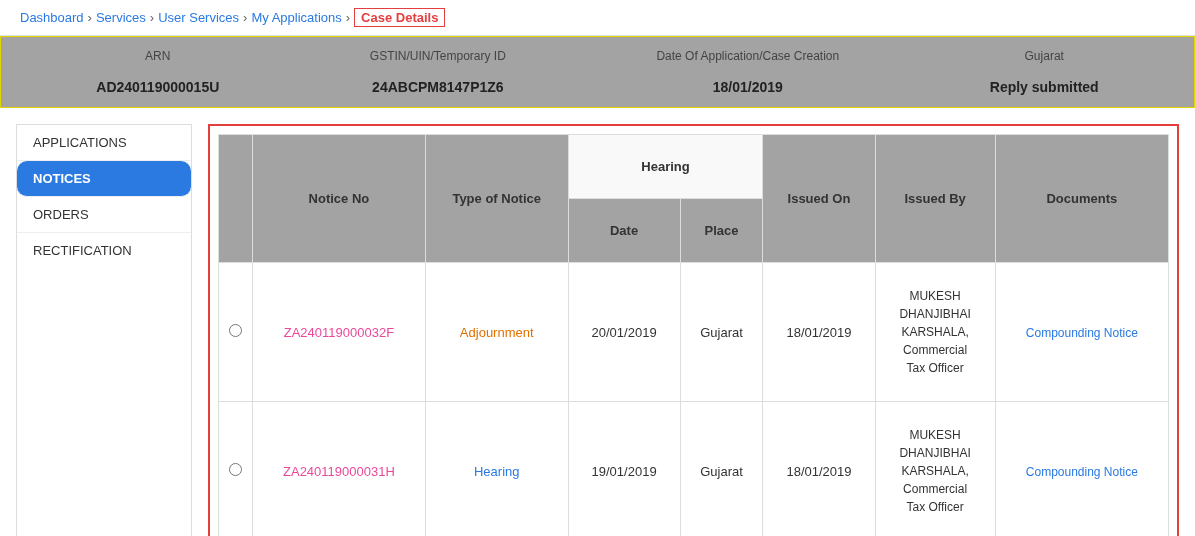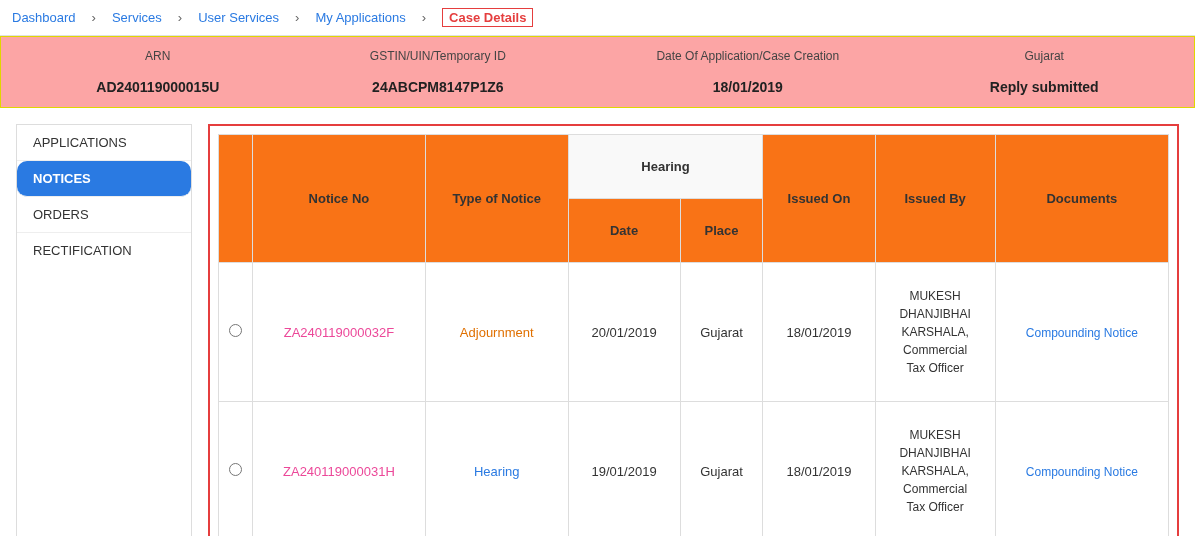--- a/index.html
+++ b/index.html
@@ -1,45 +1,45 @@
 <!DOCTYPE html>
 <html><head>
   <meta charset="utf-8">
   <style>
     * { box-sizing: border-box; margin: 0; padding: 0; }
     body { font-family: Arial, sans-serif; font-size: 13px; background: #fff; color: #333; width: 1195px; min-height: 536px; overflow-x: hidden; }
 
     
-    .breadcrumb { display: flex; align-items: center; padding: 8px 12px; background: #fff; font-size: 13px; gap: 16px; border-bottom: 1px solid #e0e0e0; }
+    .breadcrumb { display: flex; align-items: center; padding: 8px 20px; background: #fff; font-size: 13px; gap: 4px; border-bottom: 1px solid #e0e0e0; }
     .breadcrumb a { color: #2a7ae2; text-decoration: none; }
     .breadcrumb .sep { color: #666; }
     .breadcrumb .active { color: #e53e3e; border: 1.5px solid #e53e3e; padding: 1px 6px; font-weight: bold; }
 
     
-    .header-banner { background: #fca5a5; border: 1px solid #e0d600; padding: 12px 20px; display: flex; justify-content: space-around; align-items: center; }
+    .header-banner { background: #a3a3a3; border: 1px solid #e0d600; padding: 12px 20px; display: flex; justify-content: space-around; align-items: center; }
     .header-item { text-align: center; }
     .header-item .label { font-size: 12px; color: #444; }
     .header-item .value { font-weight: bold; font-size: 14px; color: #222; margin-top: 16px; }
 
     
     .main-layout { display: flex; padding: 16px; gap: 16px; }
 
     
     .sidebar { width: 176px; flex-shrink: 0; border: 1px solid #ddd; }
     .sidebar-item { padding: 10px 16px; cursor: pointer; font-size: 13px; color: #333; border-bottom: 1px solid #eee; }
     .sidebar-item:last-child { border-bottom: none; }
     .sidebar-item.active { background: #2a7ae2; color: #fff; font-weight: bold; border-radius: 10px; }
 
     
     .content-area { flex: 1; border: 2px solid #e53e3e; padding: 8px; }
 
     
     table { width: 100%; border-collapse: collapse; font-size: 13px; }
     th, td { border: 1px solid #ddd; padding: 24px 10px; text-align: center; vertical-align: middle; }
-    thead th { background: #f97316; font-weight: bold; color: #333; }
+    thead th { background: #a3a3a3; font-weight: bold; color: #333; }
     .hearing-group { background: #f9f9f9; }
     .notice-no { color: #ec4899; cursor: pointer; }
     .type-adjournment { color: #e07000; }
     .type-hearing { color: #2a7ae2; }
     .doc-link { color: #2a7ae2; cursor: pointer; font-size: 12px; }
     .radio-col { width: 30px; }
     td.issuer { font-size: 12px; line-height: 1.5; }
 
     
     input[type="radio"] { cursor: pointer; }

